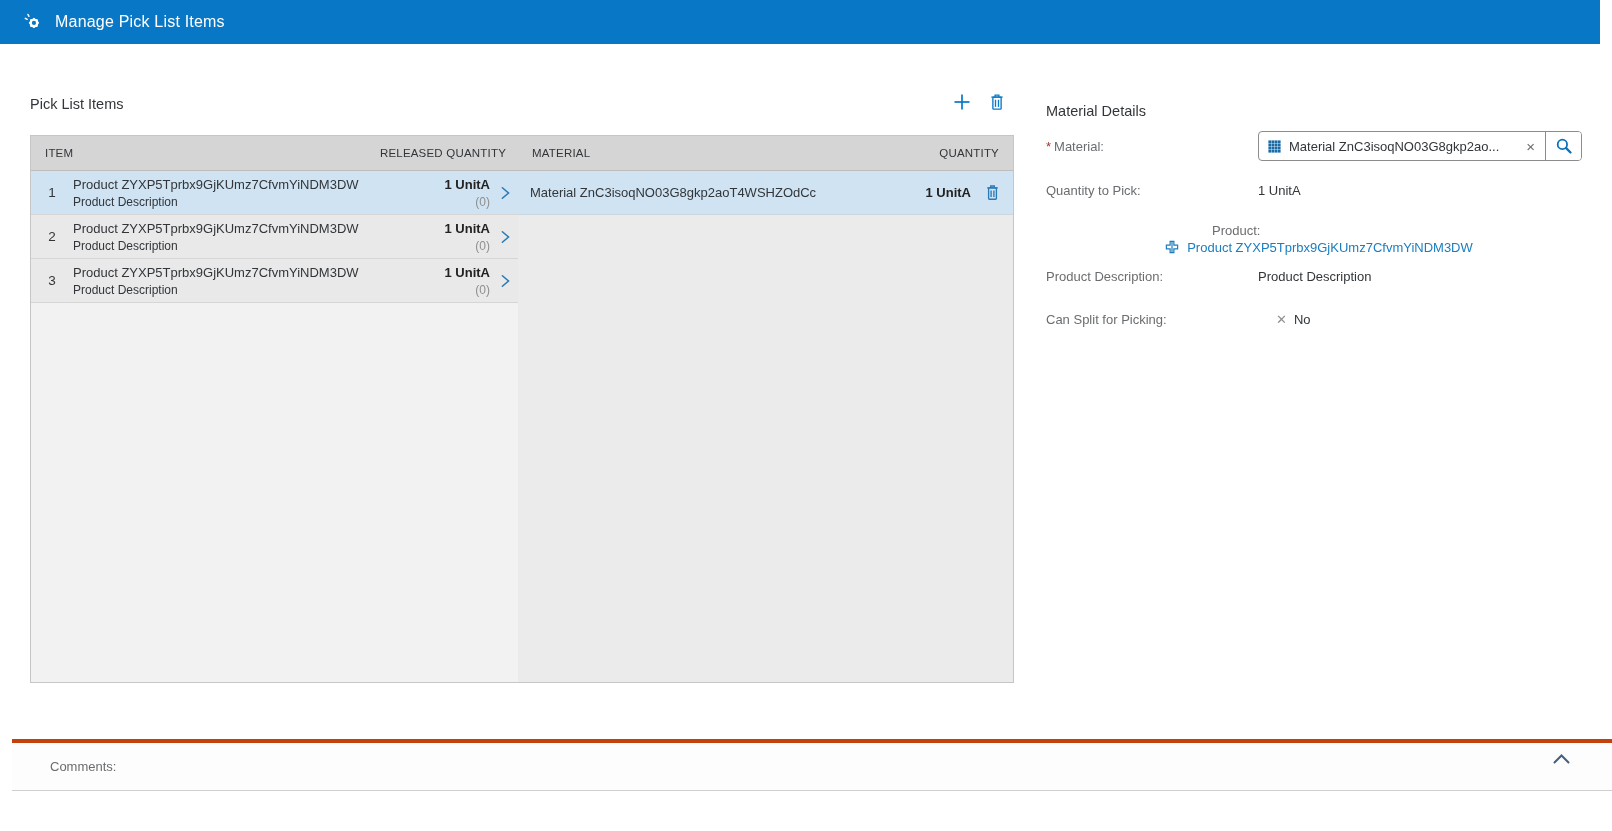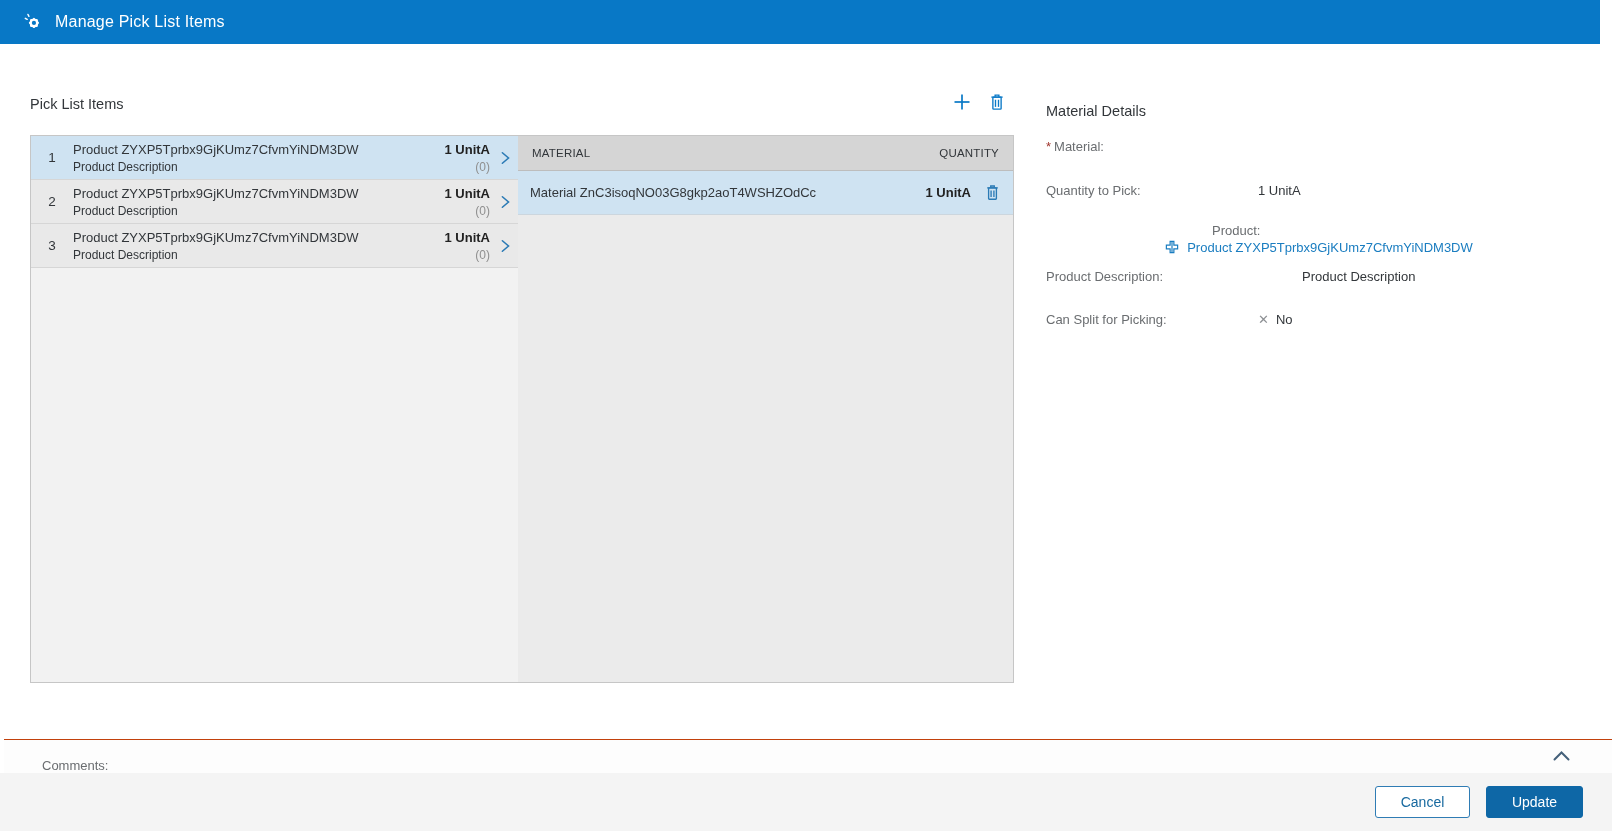--- a/index.html
+++ b/index.html
@@ -60,39 +60,39 @@
   
   .details { position:absolute; left:1046px; top:103px; width:536px; height:300px; }
   .details-title { font-size:14.5px; color:#32363a; }
   .fr { position:absolute; left:0; right:0; display:flex; align-items:center; }
   .lbl { width:204px; text-align:left; color:#6a6d70; font-size:13px; flex:none; }
   .req { color:#a0342c; font-style:normal; margin-right:3px; font-size:13px; }
   .val { margin-left:8px; font-size:13px; color:#32363a; display:flex; align-items:center; }
   .fr-material { top:28px; height:30px; }
   .fr-qty      { top:77px;  height:20px; }
   .fr-product  { top:120px; height:20px;flex-direction:column; }
-  .fr-desc     { top:163px; height:20px;gap:44px; }
-  .fr-split    { top:206px; height:20px; }
+  .fr-desc     { top:163px; height:20px; }
+  .fr-split    { top:206px; height:20px;gap:18px; }
 
   .combo { margin-left:8px; width:324px; height:30px; border:1px solid #8c8c8c; border-radius:4px;
            background:#fff; display:flex; align-items:center; overflow:hidden; cursor:text; }
   .token-sq { width:13px; height:13px; flex:none; margin:0 8px 0 9px; background:#1b6ca6;
               background-image:repeating-linear-gradient(0deg, rgba(255,255,255,.4) 0 1px, transparent 1px 3px),
                                repeating-linear-gradient(90deg, rgba(255,255,255,.4) 0 1px, transparent 1px 3px); }
   .combo-text { flex:1; min-width:0; font-size:13px; color:#32363a; white-space:nowrap; overflow:hidden; }
   .combo-clear { flex:none; color:#6a6d70; font-size:15px; padding:0 10px; cursor:pointer; }
   .combo-search { flex:none; width:36px; align-self:stretch; border-left:1px solid #8c8c8c;
                   display:flex; align-items:center; justify-content:center; cursor:pointer; background:#fff; }
 
   .prod-link { color:#1a7dc0; text-decoration:none; margin-left:6px; }
   .no-x { color:#8d9094; font-size:13px; margin-right:7px; }
 
   
-  .comments-bar { position:absolute; left:4px; right:0; top:739px; height:52px; background:#fdfdfd;
-                  border-top:1px solid #c2410c; border-bottom:1px solid #cfcfcf; display:flex;
+  .comments-bar { position:absolute; left:12px; right:0; top:739px; height:52px; background:#fdfdfd;
+                  border-top:4px solid #c2410c; border-bottom:1px solid #cfcfcf; display:flex;
                   align-items:center; padding:0 38px; }
   .comments-label { color:#6a6d70; font-size:13px; }
   .chev-up { position:absolute; right:42px; top:11px; cursor:pointer; line-height:0; }
 
   .footer { position:absolute; left:0; right:0; top:773px; bottom:0; background:#f4f4f4; }
   .btn { position:absolute; top:13px; height:32px; border-radius:3px; font-size:14px;
          font-family:inherit; cursor:pointer; }
   .btn-cancel { left:1375px; width:95px; background:#fff; border:1px solid #2f7cb4; color:#17699f; }
   .btn-update { left:1486px; width:97px; background:#0e67a6; border:1px solid #0e67a6; color:#fff; }
 </style>
@@ -133,20 +133,24 @@
           <rect x="6.5" y="6.5" width="11" height="16" rx="1"></rect>
           <line x1="10" y1="10" x2="10" y2="19.5"></line>
           <line x1="14" y1="10" x2="14" y2="19.5"></line>
         </svg>
       </button>
     </div>
   </div>
 
   <div class="table">
     <div class="pane pane-left">
+      <div class="thead">
+        <span>ITEM</span>
+        <span>RELEASED QUANTITY</span>
+      </div>
 
       <div class="row selected">
         <span class="cell-num">1</span>
         <span class="cell-main">
           <div class="l1">Product ZYXP5Tprbx9GjKUmz7CfvmYiNDM3DW</div>
           <div class="l2">Product Description</div>
         </span>
         <span class="cell-qty">
           <div class="q1">1 UnitA</div>
           <div class="q2">(0)</div>
@@ -214,20 +218,31 @@
         </button>
       </div>
     </div>
   </div>
 
   <div class="details">
     <div class="details-title">Material Details</div>
 
     <div class="fr fr-material">
       <span class="lbl"><em class="req">*</em><span>Material:</span></span>
+      <div class="combo">
+        <span class="token-sq"></span>
+        <span class="combo-text">Material ZnC3isoqNO03G8gkp2ao...</span>
+        <span class="combo-clear">×</span>
+        <span class="combo-search">
+          <svg width="18" height="18" viewBox="0 0 20 20">
+            <circle cx="8.2" cy="8.2" r="5.2" fill="none" stroke="#0a72bd" stroke-width="2"></circle>
+            <line x1="12.4" y1="12.4" x2="17.2" y2="17.2" stroke="#0a72bd" stroke-width="2.6" stroke-linecap="round"></line>
+          </svg>
+        </span>
+      </div>
     </div>
 
     <div class="fr fr-qty">
       <span class="lbl">Quantity to Pick:</span>
       <span class="val">1 UnitA</span>
     </div>
 
     <div class="fr fr-product">
       <span class="lbl">Product:</span>
       <span class="val">
@@ -255,18 +270,14 @@
 
   <div class="comments-bar">
     <span class="comments-label">Comments:</span>
     <span class="chev-up">
       <svg width="17" height="10" viewBox="0 0 17 10" fill="none" stroke="#44607a" stroke-width="2" stroke-linecap="round">
         <path d="M1.5 8.5l7-7 7 7"></path>
       </svg>
     </span>
   </div>
 
-  <div class="footer">
-    <button class="btn btn-cancel">Cancel</button>
-    <button class="btn btn-update">Update</button>
-  </div>
 
 </div>
 
 </body></html>

